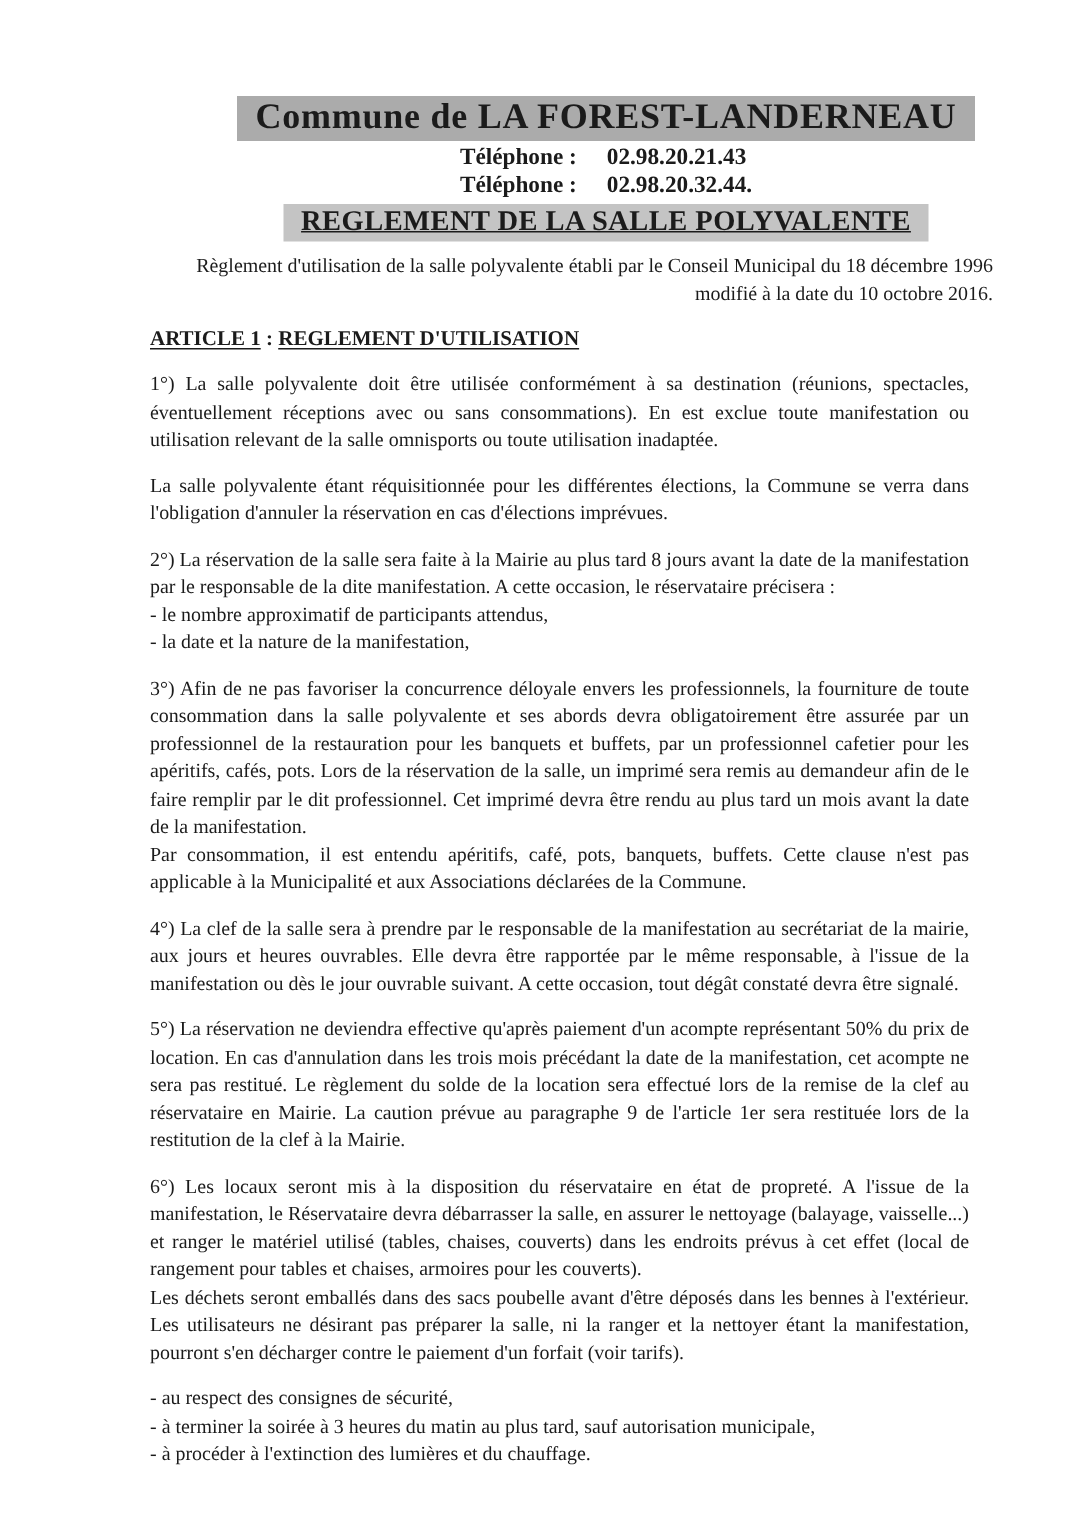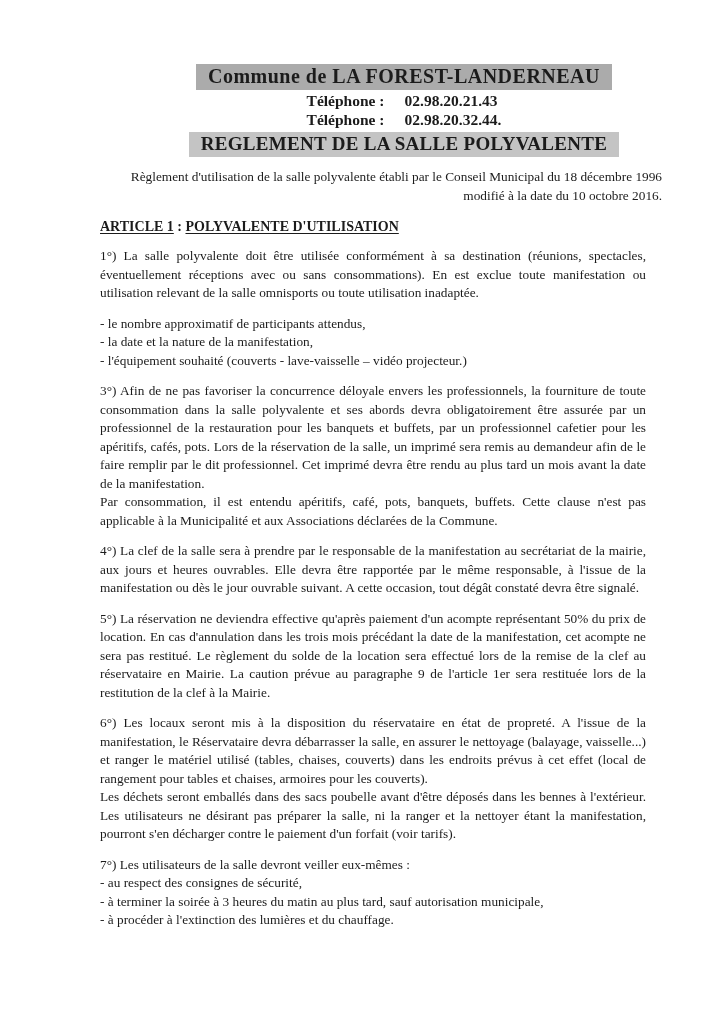--- a/index.html
+++ b/index.html
@@ -15,22 +15,22 @@
   .header {
     position:absolute; left:148px; top:64px; width:512px;
     text-align:center;
   }
   .bar {
     display:inline-block;
     padding:1px 12px 2px 12px;
     font-weight:bold;
     white-space:nowrap;
   }
-  .bar.commune { font-size:20px; background:#ababab; letter-spacing:0.5px; }
-  .bar.doctitle { font-size:19px; background:#c4c4c4; letter-spacing:0.3px; margin-top:2px; }
+  .bar.commune { font-size:24px; background:#ababab; letter-spacing:0.5px; }
+  .bar.doctitle { font-size:19px; background:#c4c4c4; letter-spacing:0.3px; margin-top:2px;text-decoration:underline; }
   .contact {
     display:grid;
     grid-template-columns:auto auto;
     justify-content:center;
     column-gap:20px;
     font-weight:bold;
     font-size:15.5px;
     line-height:19px;
     margin:1px 0 1px 0;
   }
@@ -69,31 +69,34 @@
     </div>
     <div>
       <span class="bar doctitle" style="background: rgb(196, 196, 196);">REGLEMENT DE LA SALLE POLYVALENTE</span>
     </div>
   </div>
 
   <div class="bodytext">
 
     <p class="intro">Règlement d'utilisation de la salle polyvalente établi par le Conseil Municipal du 18 décembre 1996 modifié à la date du 10 octobre 2016.</p>
 
-    <h2 class="article"><span class="u">ARTICLE 1</span><span> : </span><span class="u">POLYVALENTE D'UTILISATION</span></h2>
+    <h2 class="article"><span class="u">ARTICLE 1</span><span> : </span><span class="u">REGLEMENT D'UTILISATION</span></h2>
 
     <div class="block">
       <p class="jp">1°) La salle polyvalente doit être utilisée conformément à sa destination (réunions, spectacles, éventuellement réceptions avec ou sans consommations). En est exclue toute manifestation ou utilisation relevant de la salle omnisports ou toute utilisation inadaptée.</p>
     </div>
 
+    <div class="block">
+      <p class="jp">La salle polyvalente étant réquisitionnée pour les différentes élections, la Commune se verra dans l'obligation d'annuler la réservation en cas d'élections imprévues.</p>
+    </div>
 
     <div class="block">
+      <p class="jp">2°) La réservation de la salle sera faite à la Mairie au plus tard 8 jours avant la date de la manifestation par le responsable de la dite manifestation. A cette occasion, le réservataire précisera :</p>
       <p class="line">- le nombre approximatif de participants attendus,</p>
       <p class="line">- la date et la nature de la manifestation,</p>
-      <p class="line">- l'équipement souhaité (couverts - lave-vaisselle – vidéo projecteur.)</p>
     </div>
 
     <div class="block">
       <p class="jp">3°) Afin de ne pas favoriser la concurrence déloyale envers les professionnels, la fourniture de toute consommation dans la salle polyvalente et ses abords devra obligatoirement être assurée par un professionnel de la restauration pour les banquets et buffets, par un professionnel cafetier pour les apéritifs, cafés, pots. Lors de la réservation de la salle, un imprimé sera remis au demandeur afin de le faire remplir par le dit professionnel. Cet imprimé devra être rendu au plus tard un mois avant la date de la manifestation.</p>
       <p class="jp">Par consommation, il est entendu apéritifs, café, pots, banquets, buffets. Cette clause n'est pas applicable à la Municipalité et aux Associations déclarées de la Commune.</p>
     </div>
 
     <div class="block">
       <p class="jp">4°) La clef de la salle sera à prendre par le responsable de la manifestation au secrétariat de la mairie, aux jours et heures ouvrables. Elle devra être rapportée par le même responsable, à l'issue de la manifestation ou dès le jour ouvrable suivant. A cette occasion, tout dégât constaté devra être signalé.</p>
     </div>
@@ -101,21 +104,20 @@
     <div class="block">
       <p class="jp">5°) La réservation ne deviendra effective qu'après paiement d'un acompte représentant 50% du prix de location. En cas d'annulation dans les trois mois précédant la date de la manifestation, cet acompte ne sera pas restitué. Le règlement du solde de la location sera effectué lors de la remise de la clef au réservataire en Mairie. La caution prévue au paragraphe 9 de l'article 1er sera restituée lors de la restitution de la clef à la Mairie.</p>
     </div>
 
     <div class="block">
       <p class="jp">6°) Les locaux seront mis à la disposition du réservataire en état de propreté. A l'issue de la manifestation, le Réservataire devra débarrasser la salle, en assurer le nettoyage (balayage, vaisselle...) et ranger le matériel utilisé (tables, chaises, couverts) dans les endroits prévus à cet effet (local de rangement pour tables et chaises, armoires pour les couverts).</p>
       <p class="jp">Les déchets seront emballés dans des sacs poubelle avant d'être déposés dans les bennes à l'extérieur. Les utilisateurs ne désirant pas préparer la salle, ni la ranger et la nettoyer étant la manifestation, pourront s'en décharger contre le paiement d'un forfait (voir tarifs).</p>
     </div>
 
     <div class="block">
-      <p class="line">7°) Les utilisateurs de la salle devront veiller eux-mêmes :</p>
       <p class="line">- au respect des consignes de sécurité,</p>
       <p class="line">- à terminer la soirée à 3 heures du matin au plus tard, sauf autorisation municipale,</p>
       <p class="line">- à procéder à l'extinction des lumières et du chauffage.</p>
 
     </div>
 
   </div>
 </div>
 
 </body></html>

